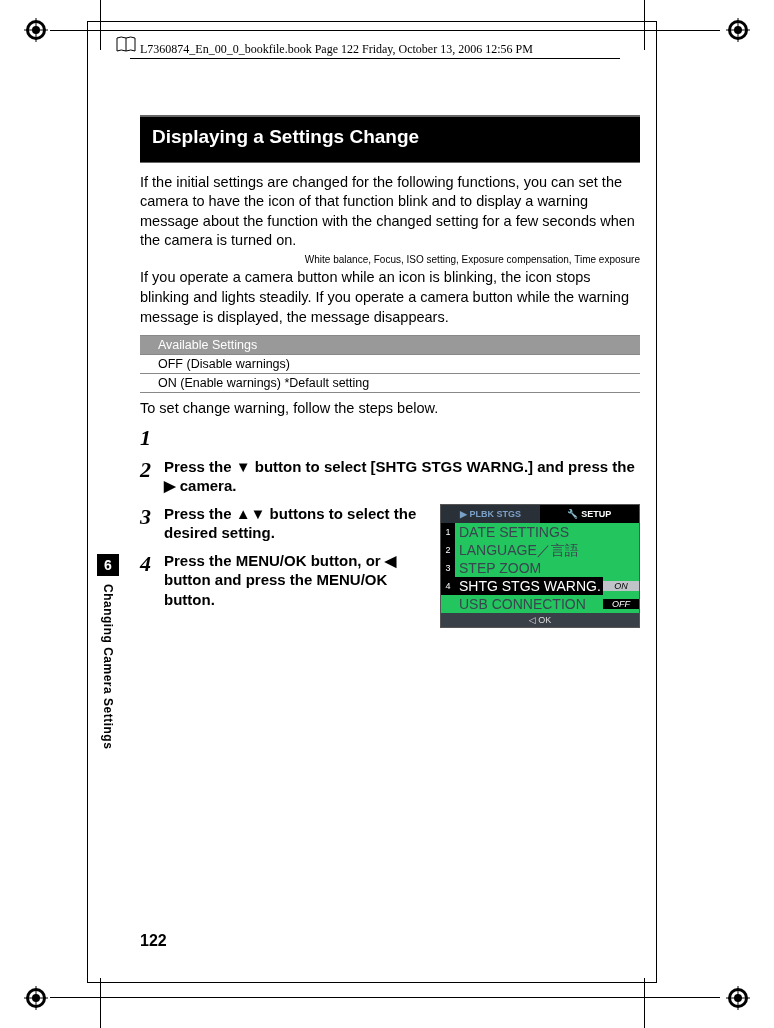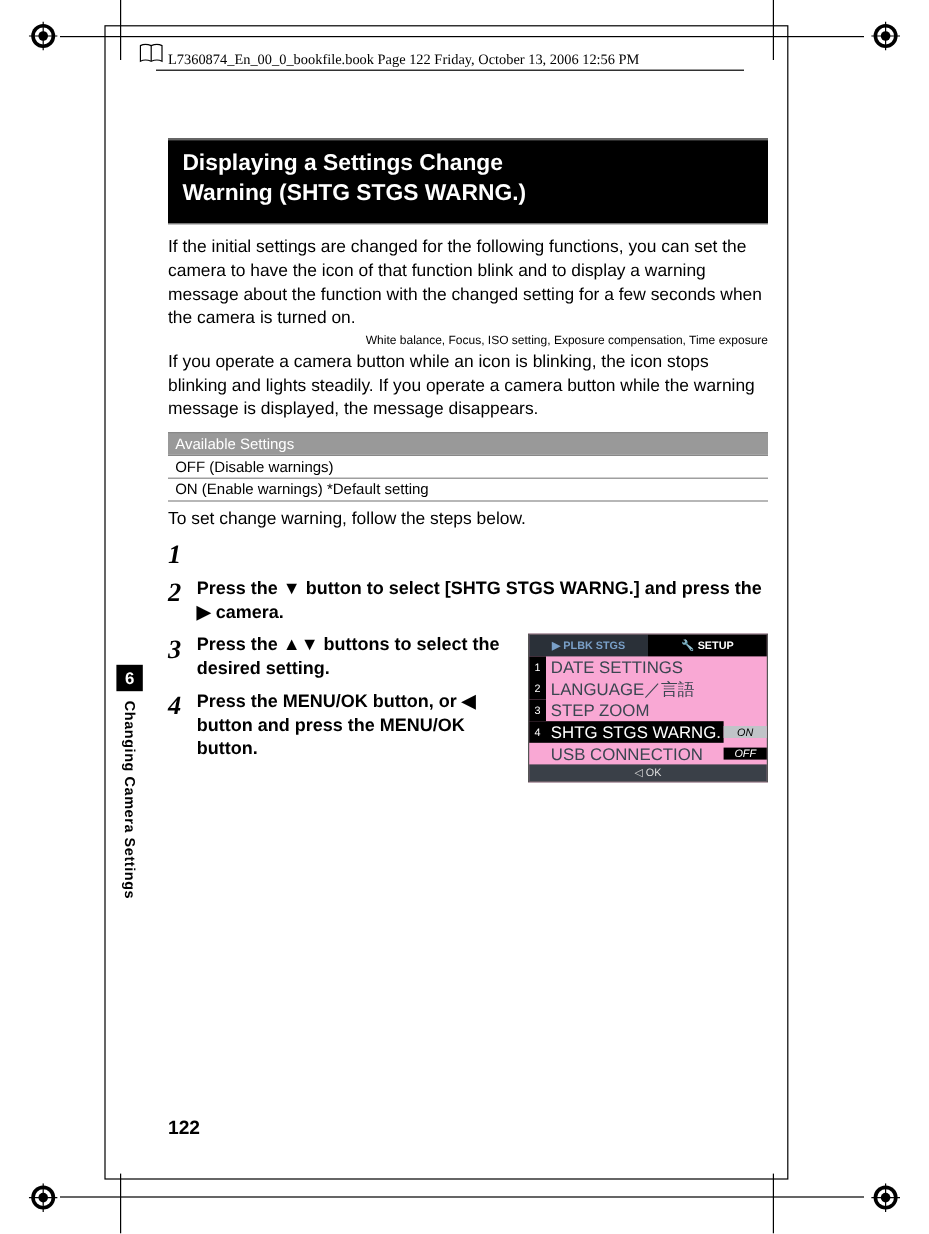--- a/index.html
+++ b/index.html
@@ -73,21 +73,21 @@
     margin: 2px 0;
     text-align: right;
   }
   .settings-table {
     width: 100%;
     border-collapse: collapse;
     margin: 8px 0 6px 0;
     font-size: 12.5px;
   }
   .settings-table td {
-    padding: 2px 6px;
+    padding: 2px 18px;
     border-top: 1px solid #888;
     border-bottom: 1px solid #888;
   }
   .settings-table .hdr {
     background: #999;
     color:#fff;
   }
   .steps { margin-top:6px; }
   .step {
     display:flex;
@@ -144,21 +144,21 @@
   }
   .step-flex { display:flex; align-items:flex-start; gap:10px; }
   .steps-col { flex:1; }
   .arrow { font-family: Arial, sans-serif; }
   
   .cam {
     width: 198px;
     border:1px solid #555;
     font-family: Arial, sans-serif;
     font-size: 10px;
-    background:#f9a8d4;
+    background:#22c55e;
   }
   .cam-tabs { display:flex; height:18px; }
   .cam-tab { flex:1; text-align:center; line-height:18px; font-weight:bold; color:#7aa0c8; background:#2a3038; font-size:9px;}
   .cam-tab.active { background:#000; color:#fff; }
   .cam-row { display:flex; align-items:center; height:18px; }
   .cam-row .idx { width:14px; background:#000; color:#fff; text-align:center; font-size:9px; line-height:18px;}
   .cam-row .lbl { flex:1; padding-left:4px; color:#3a4550; font-size:14px; line-height:18px; overflow:hidden; white-space:nowrap;}
   .cam-row.sel .lbl { background:#000; color:#fff; }
   .cam-row .val { width:36px; font-size:9px; text-align:center; color:#fff;font-style:italic;}
   .cam-row.sel .val { background:#c0c4c8; color:#000;}
@@ -221,21 +221,20 @@
 </div>
 
 <div class="header-line">L7360874_En_00_0_bookfile.book  Page 122  Friday, October 13, 2006  12:56 PM</div>
 <div class="header-rule"></div>
 
 <div class="page-frame"></div>
 
 <div class="content">
   <div class="title-block">
     <span>Displaying a Settings Change</span><br>
-    <span>Warning (SHTG STGS WARNG.)</span>
   </div>
   <div class="title-underline"></div>
 
   <div class="body-text">If the initial settings are changed for the following functions, you can set the camera to have the icon of that function blink and to display a warning message about the function with the changed setting for a few seconds when the camera is turned on.</div>
   <div class="indent-list">White balance, Focus, ISO setting, Exposure compensation, Time exposure</div>
   <div class="body-text">If you operate a camera button while an icon is blinking, the icon stops blinking and lights steadily. If you operate a camera button while the warning message is displayed, the message disappears.</div>
 
   <table class="settings-table">
     <tbody>
         <tr>

